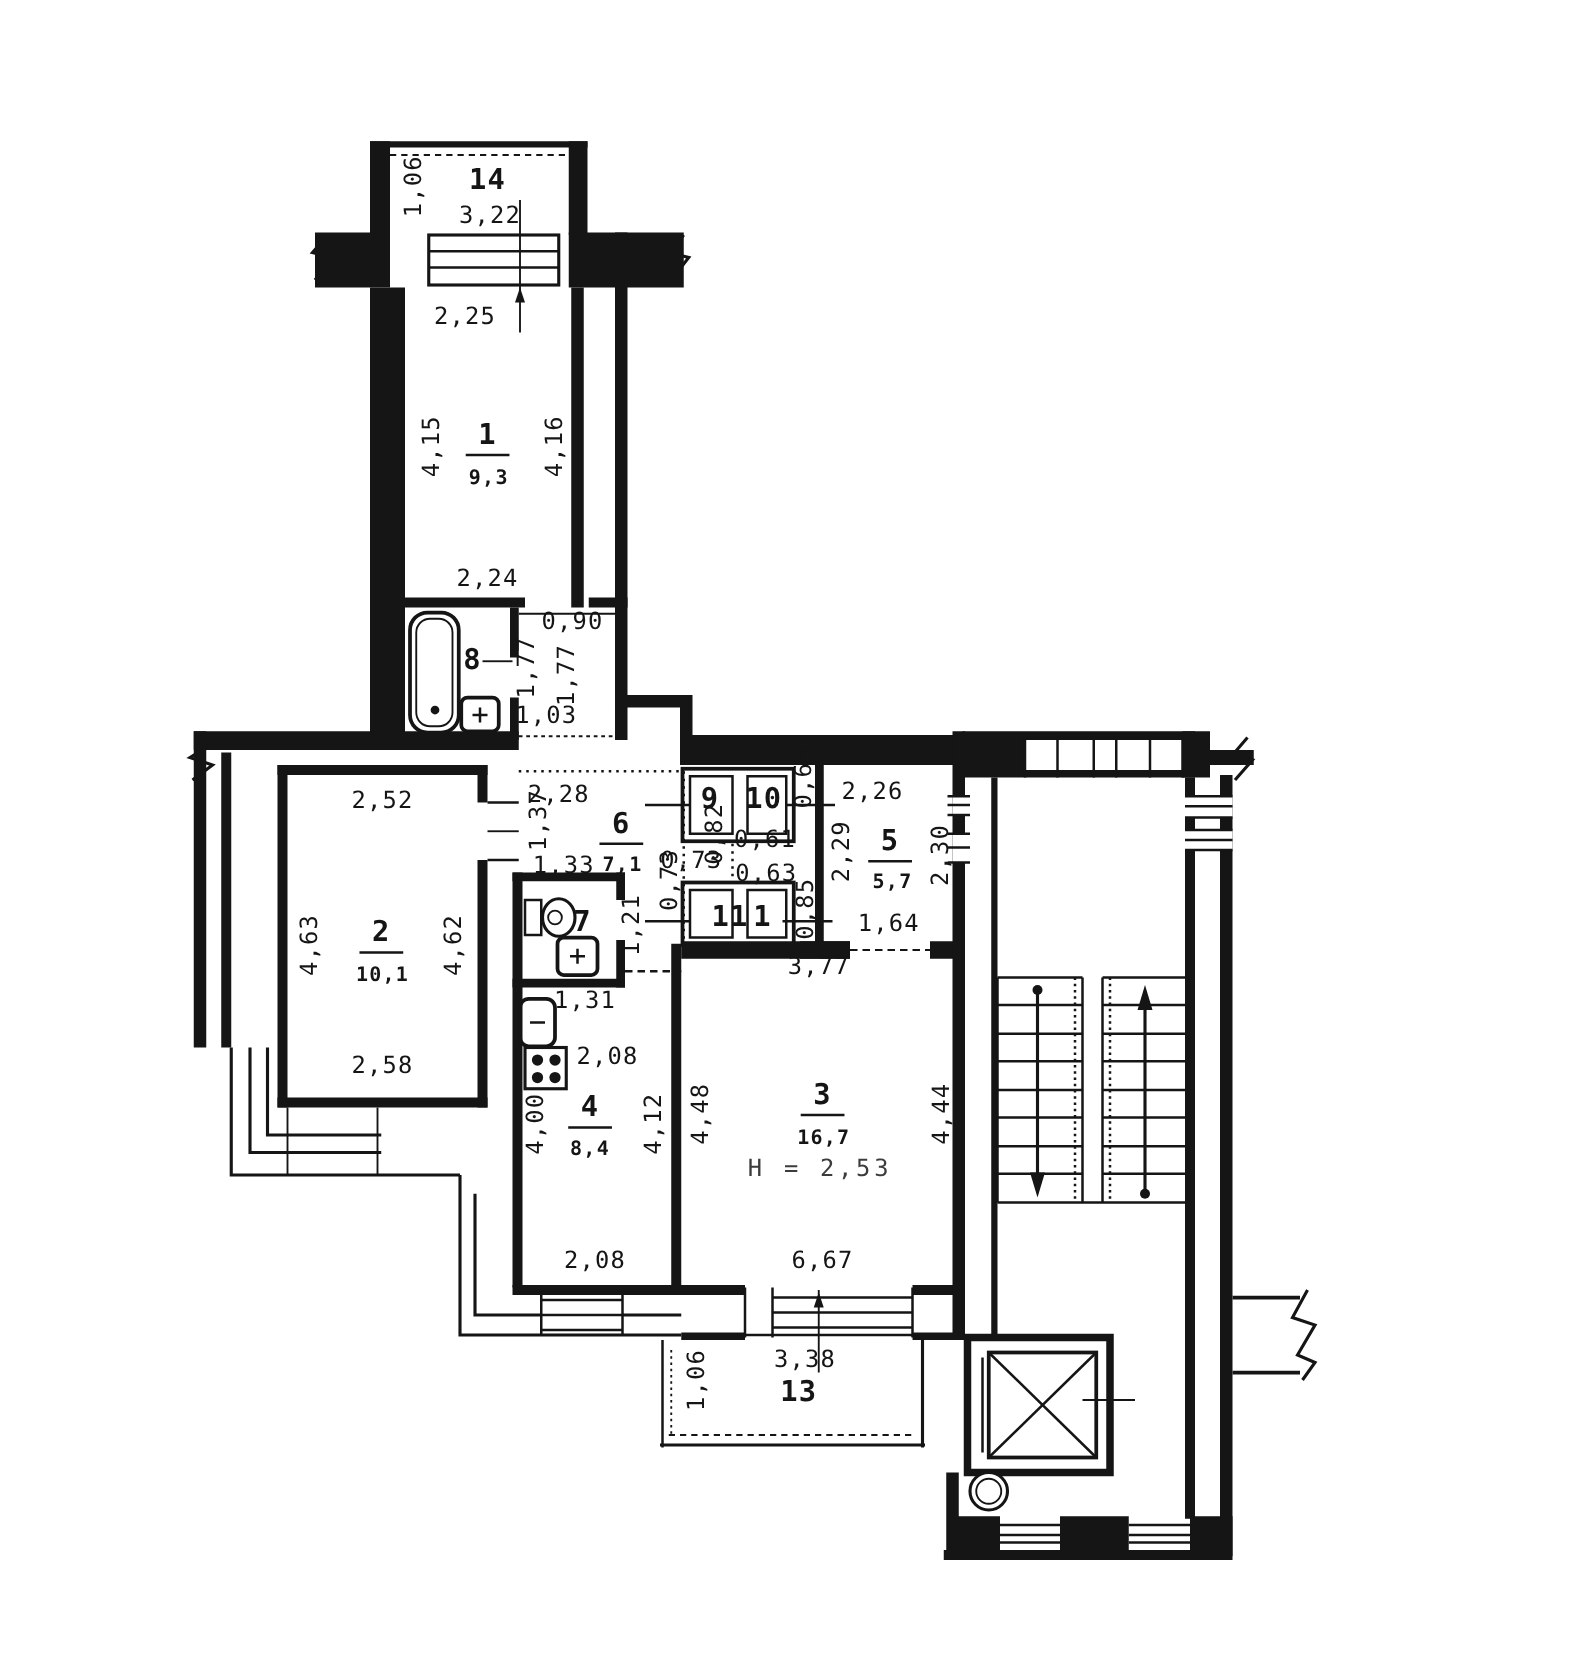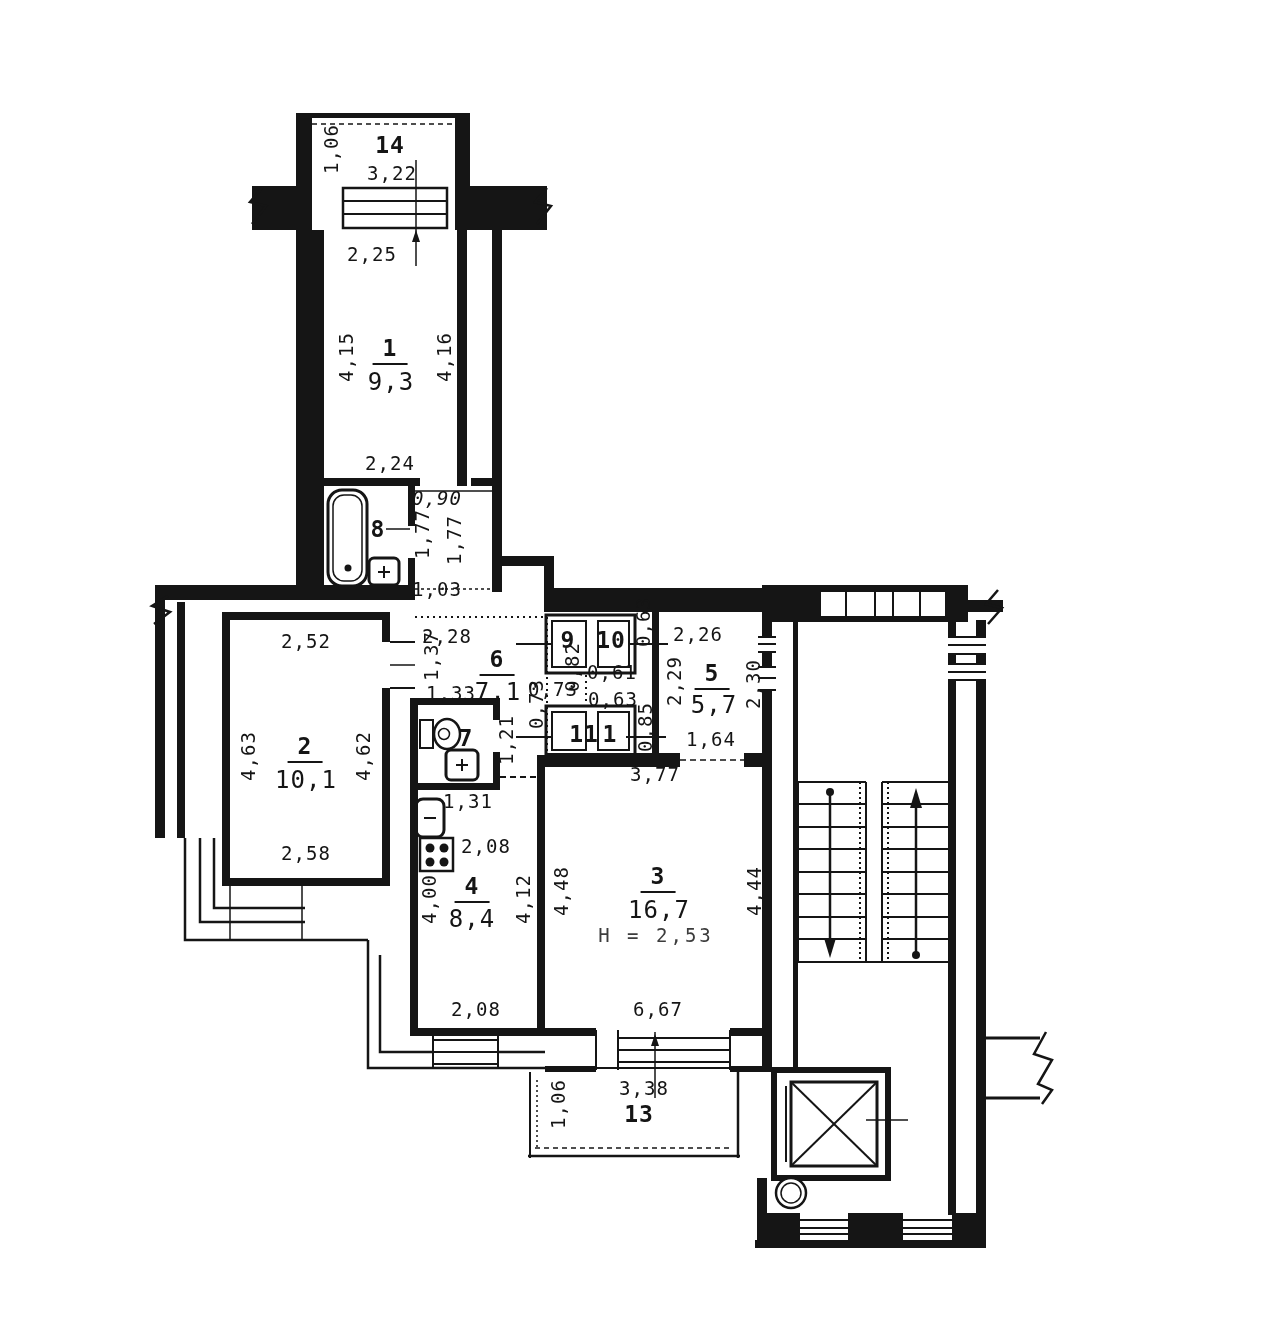--- a/index.html
+++ b/index.html
@@ -4,21 +4,21 @@
 <style>
   html,body{margin:0;padding:0;background:#e8e8e8;}
   #stage{position:relative;width:1267px;height:1325px;background:#ffffff;margin:0 auto;overflow:hidden;
          font-family:"DejaVu Sans Mono","Liberation Mono",monospace;}
   #plan-svg{position:absolute;left:0;top:0;}
   #labels-layer{position:absolute;left:0;top:0;width:100%;height:100%;pointer-events:none;}
   .lbl{position:absolute;line-height:1;color:#151515;white-space:nowrap;
        transform:translate(-50%,-50%);letter-spacing:1px;}
   .dim{font-size:19px;}
   .num{font-size:23px;font-weight:bold;border-bottom:2px solid #151515;padding:0 10px 3px;}
-  .area{font-size:24px;font-weight:normal;}
+  .area{font-size:16px;font-weight:bold;}
   .room-id{font-size:23px;font-weight:bold;}
   .note{font-size:19px;color:#3c3c3c;letter-spacing:3px;}
 </style>
 </head>
 <body>
 
 <div id="stage">
 <svg id="plan-svg" width="1267" height="1325" viewBox="0 0 1267 1325" fill="none" stroke="none">
 
   <g>
@@ -328,24 +328,24 @@
 <div id="labels-layer">
       <div class="lbl dim" style="left: 331px; top: 149px; transform: translate(-50%, -50%) rotate(-90deg);">1,06</div>
       <div class="lbl room-id" style="left: 390px; top: 145px;">14</div>
       <div class="lbl dim" style="left: 392px; top: 173px;">3,22</div>
       <div class="lbl dim" style="left: 372px; top: 254px;">2,25</div>
       <div class="lbl dim" style="left: 346px; top: 357px; transform: translate(-50%, -50%) rotate(-90deg);">4,15</div>
       <div class="lbl num" style="left: 390px; top: 351px;">1</div>
       <div class="lbl area" style="left: 391px; top: 382px;">9,3</div>
       <div class="lbl dim" style="left: 444px; top: 357px; transform: translate(-50%, -50%) rotate(-90deg);">4,16</div>
       <div class="lbl dim" style="left: 390px; top: 463px;">2,24</div>
-      <div class="lbl dim" style="left: 437px; top: 498px; font-style: italic;">0,90</div>
+      <div class="lbl dim" style="left: 458px; top: 498px;">0,90</div>
       <div class="lbl dim" style="left: 422px; top: 534px; transform: translate(-50%, -50%) rotate(-90deg);">1,77</div>
       <div class="lbl dim" style="left: 454px; top: 540px; transform: translate(-50%, -50%) rotate(-90deg);">1,77</div>
-      <div class="lbl dim" style="left: 437px; top: 573px; margin-top: 16px;">1,03</div>
+      <div class="lbl dim" style="left: 437px; top: 573px;">1,03</div>
       <div class="lbl room-id" style="left: 378px; top: 529px;">8</div>
       <div class="lbl dim" style="left: 306px; top: 641px;">2,52</div>
       <div class="lbl dim" style="left: 248px; top: 756px; transform: translate(-50%, -50%) rotate(-90deg);">4,63</div>
       <div class="lbl num" style="left: 305px; top: 749px;">2</div>
       <div class="lbl area" style="left: 306px; top: 780px;">10,1</div>
       <div class="lbl dim" style="left: 363px; top: 756px; transform: translate(-50%, -50%) rotate(-90deg);">4,62</div>
       <div class="lbl dim" style="left: 306px; top: 853px;">2,58</div>
       <div class="lbl dim" style="left: 431px; top: 656px; transform: translate(-50%, -50%) rotate(-90deg);">1,37</div>
       <div class="lbl dim" style="left: 447px; top: 636px;">2,28</div>
       <div class="lbl num" style="left: 497px; top: 662px;">6</div>

